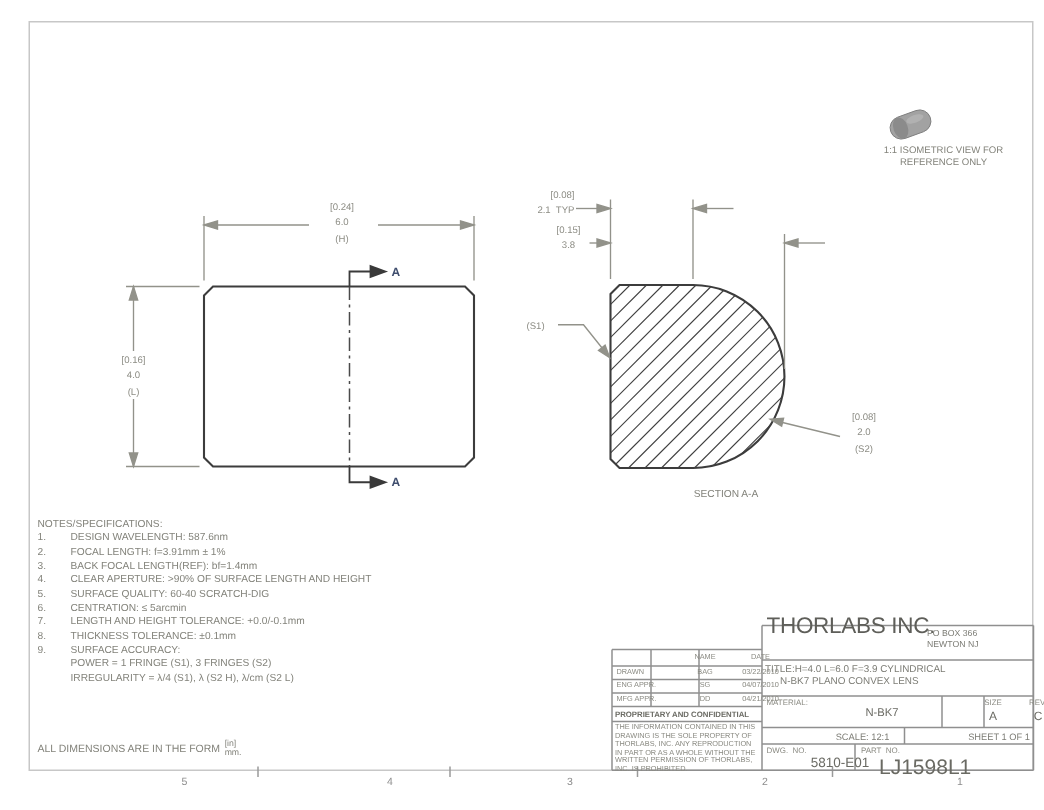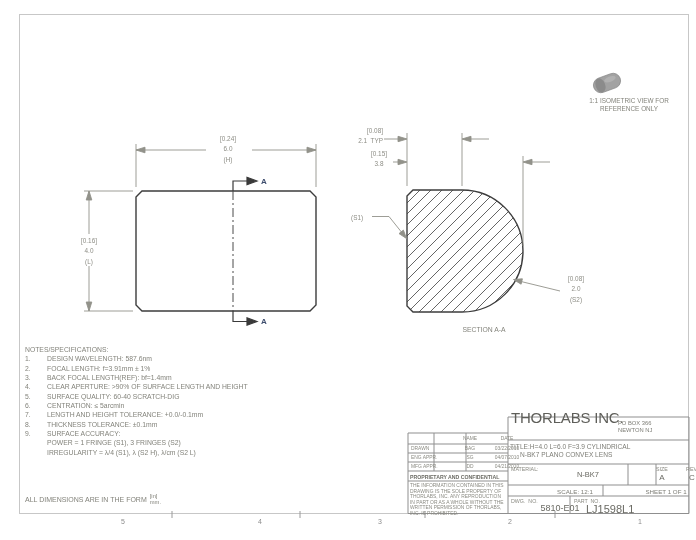--- a/index.html
+++ b/index.html
@@ -278,21 +278,21 @@
   <div class="t cx tb-val" style="left:642px;top:472.5px;font-size:8px;">A</div>
   <div class="t cx tb-small" style="left:672px;top:466px;">REV.</div>
   <div class="t cx tb-val" style="left:672px;top:472.5px;font-size:8px;">C</div>
 
   <div class="t cx tb" style="left:555px;top:487.5px;font-size:6.2px;">SCALE: 12:1</div>
   <div class="t cx tb" style="left:646px;top:487.5px;font-size:6.2px;">SHEET 1 OF 1</div>
 
   <div class="t tb-small" style="left:511px;top:497.5px;">DWG.  NO.</div>
   <div class="t cx tb-val" style="left:540px;top:502.5px;font-size:9px;">5810-E01</div>
   <div class="t tb-small" style="left:574px;top:497.5px;">PART  NO.</div>
-  <div class="t tb-val" style="left:586px;top:502.5px;font-size:11px;">LJ1598L1</div>
+  <div class="t tb-val" style="left:586px;top:502.5px;font-size:14px;">LJ1598L1</div>
 
   <div class="t cx appr" style="left:450px;top:435.5px;">NAME</div>
   <div class="t cx appr" style="left:487px;top:435.5px;">DATE</div>
 
   <div class="t appr" style="left:411px;top:446px;">DRAWN</div>
   <div class="t cx appr" style="left:450px;top:446px;">BAG</div>
   <div class="t cx appr" style="left:487px;top:446px;">03/22/2010</div>
 
   <div class="t appr" style="left:411px;top:455px;">ENG APPR.</div>
   <div class="t cx appr" style="left:450px;top:455px;">SG</div>

